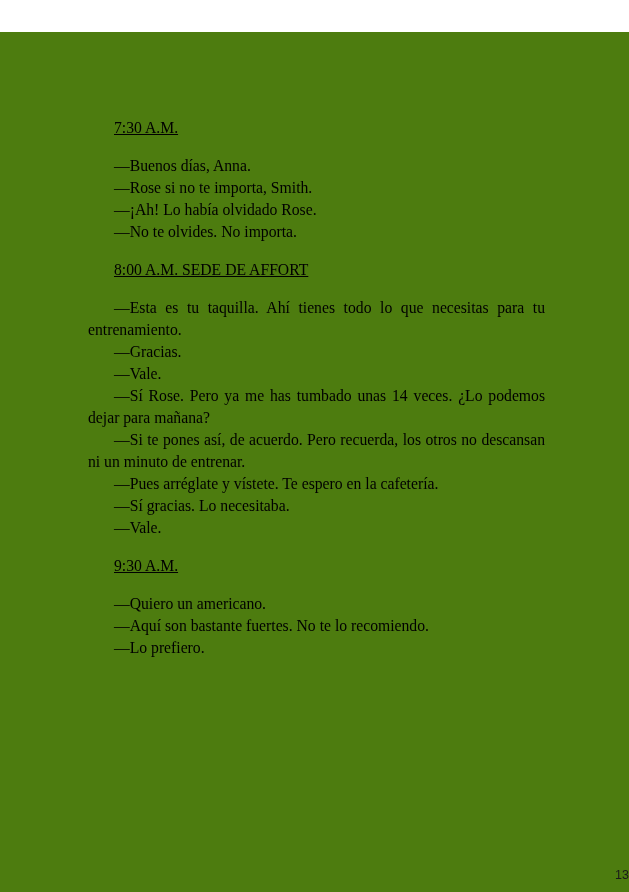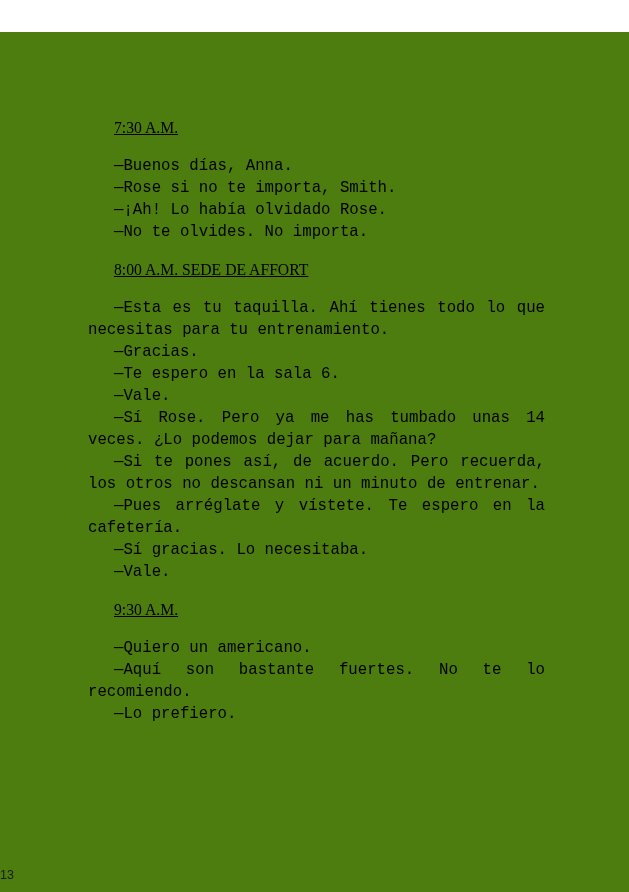--- a/index.html
+++ b/index.html
@@ -28,28 +28,27 @@
     text-decoration: underline;
     margin: 16px 0;
     text-indent: 26px;
     white-space: nowrap;
   }
   .heading.first { margin-top: 0; }
   .para {
     margin: 0;
     text-indent: 26px;
     text-align: justify;
-    font-family: Liberation Mono, monospace;
   }
   .folio {
     position: absolute;
     top: 836px;
     left: 0;
     width: 629px;
-    text-align: left;
+    text-align: right;
     font-family: "Liberation Sans", sans-serif;
     font-size: 12.5px;
     line-height: 14px;
     color: #1a1a1a;
   }
 </style>
 </head>
 <body>
 
 <div class="page">
@@ -60,21 +59,20 @@
       <p class="para">—Buenos días, Anna.</p>
       <p class="para">—Rose si no te importa, Smith.</p>
       <p class="para">—¡Ah! Lo había olvidado Rose.</p>
       <p class="para">—No te olvides. No importa.</p>
     </section>
 
     <section>
       <h2 class="heading">8:00 A.M. SEDE DE AFFORT</h2>
       <p class="para">—Esta es tu taquilla. Ahí tienes todo lo que necesitas para tu entrenamiento.</p>
       <p class="para">—Gracias.</p>
-      <p class="para">—Te espero en la sala 6.</p>
       <p class="para">—Vale.</p>
     </section>
 
     <section>
       <p class="para">—Sí Rose. Pero ya me has tumbado unas 14 veces. ¿Lo podemos dejar para mañana?</p>
       <p class="para">—Si te pones así, de acuerdo. Pero recuerda, los otros no descansan ni un minuto de entrenar.</p>
       <p class="para">—Pues arréglate y vístete. Te espero en la cafetería.</p>
       <p class="para">—Sí gracias. Lo necesitaba.</p>
       <p class="para">—Vale.</p>
     </section>

